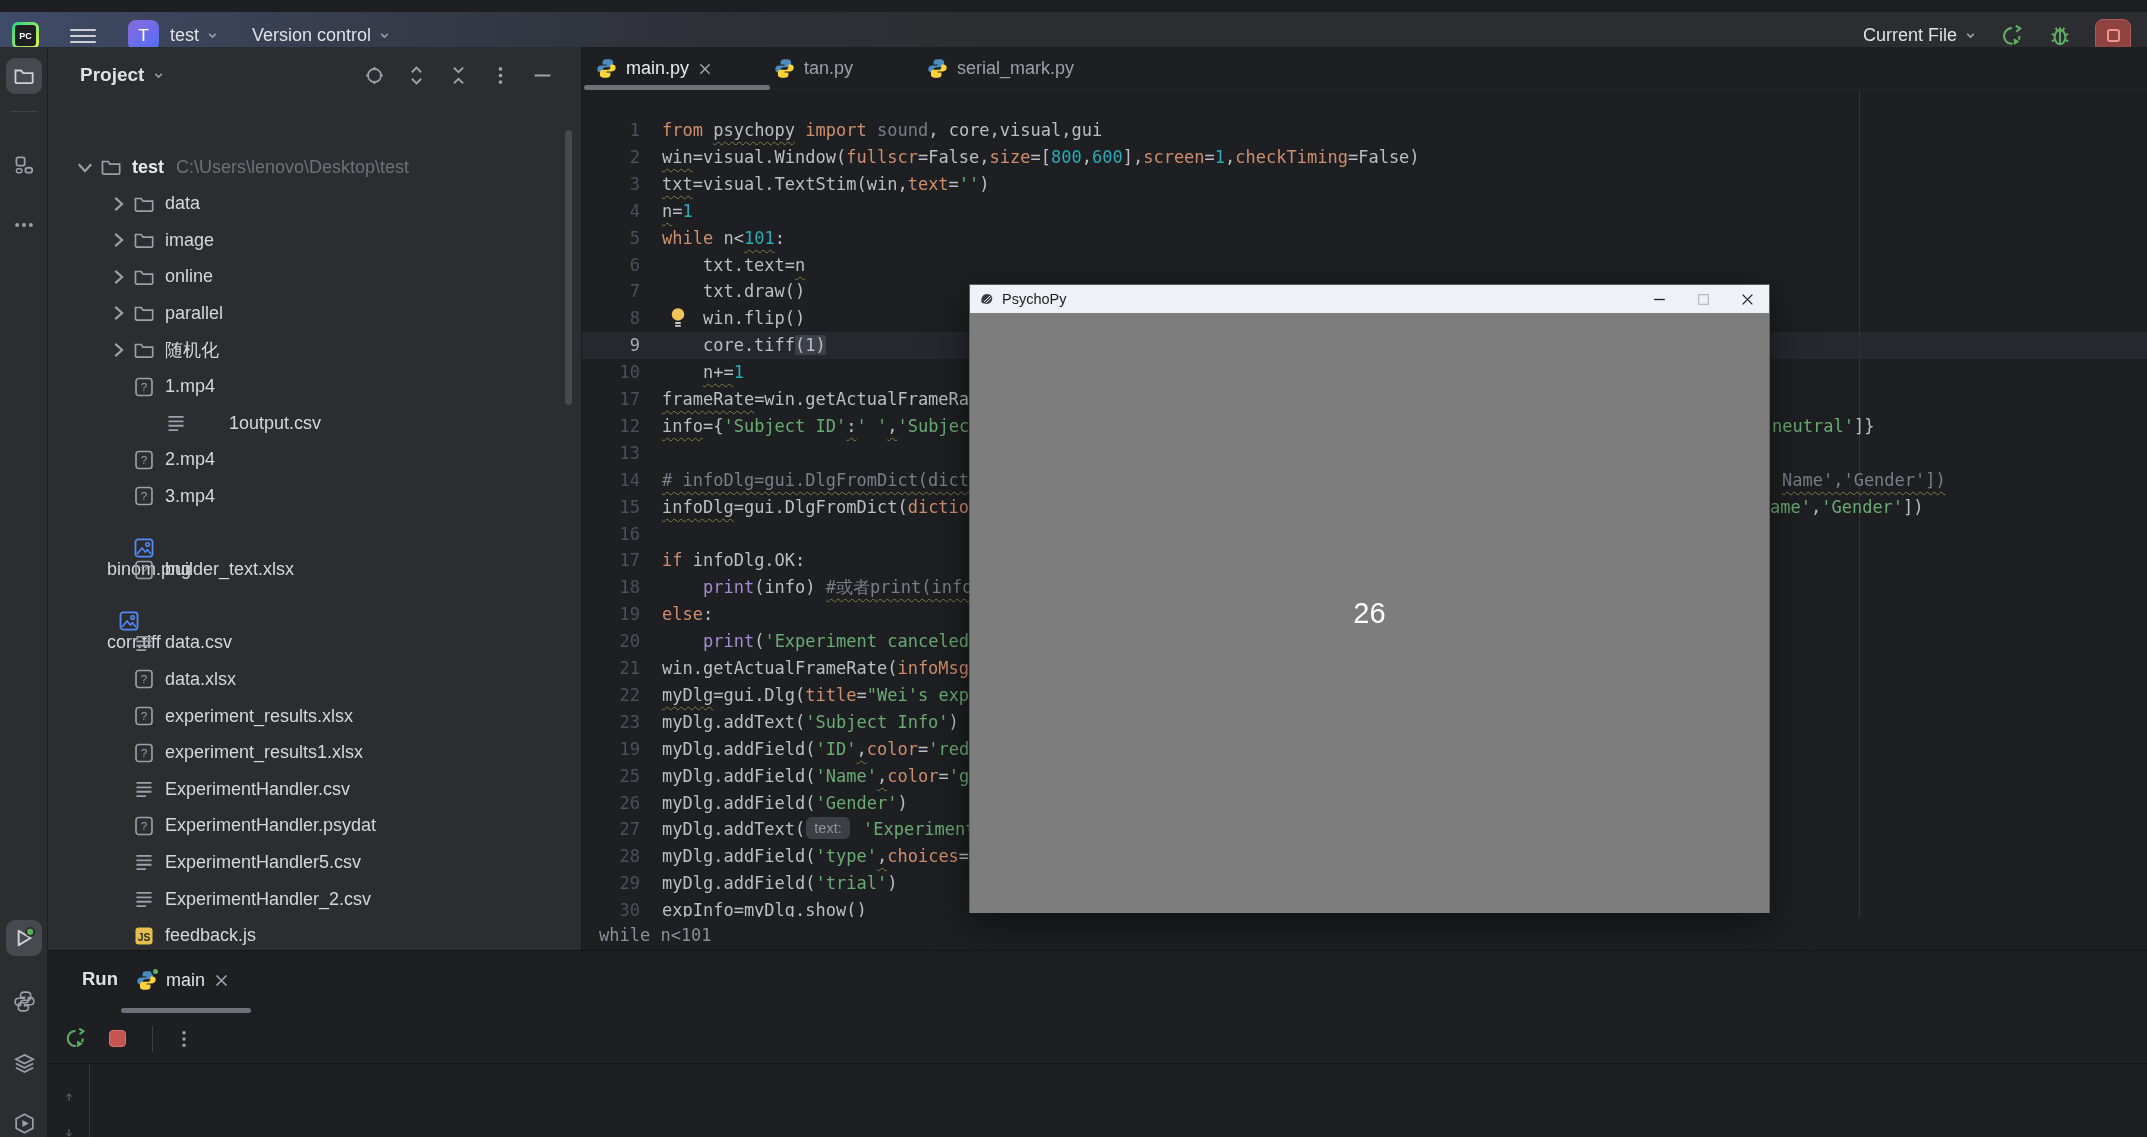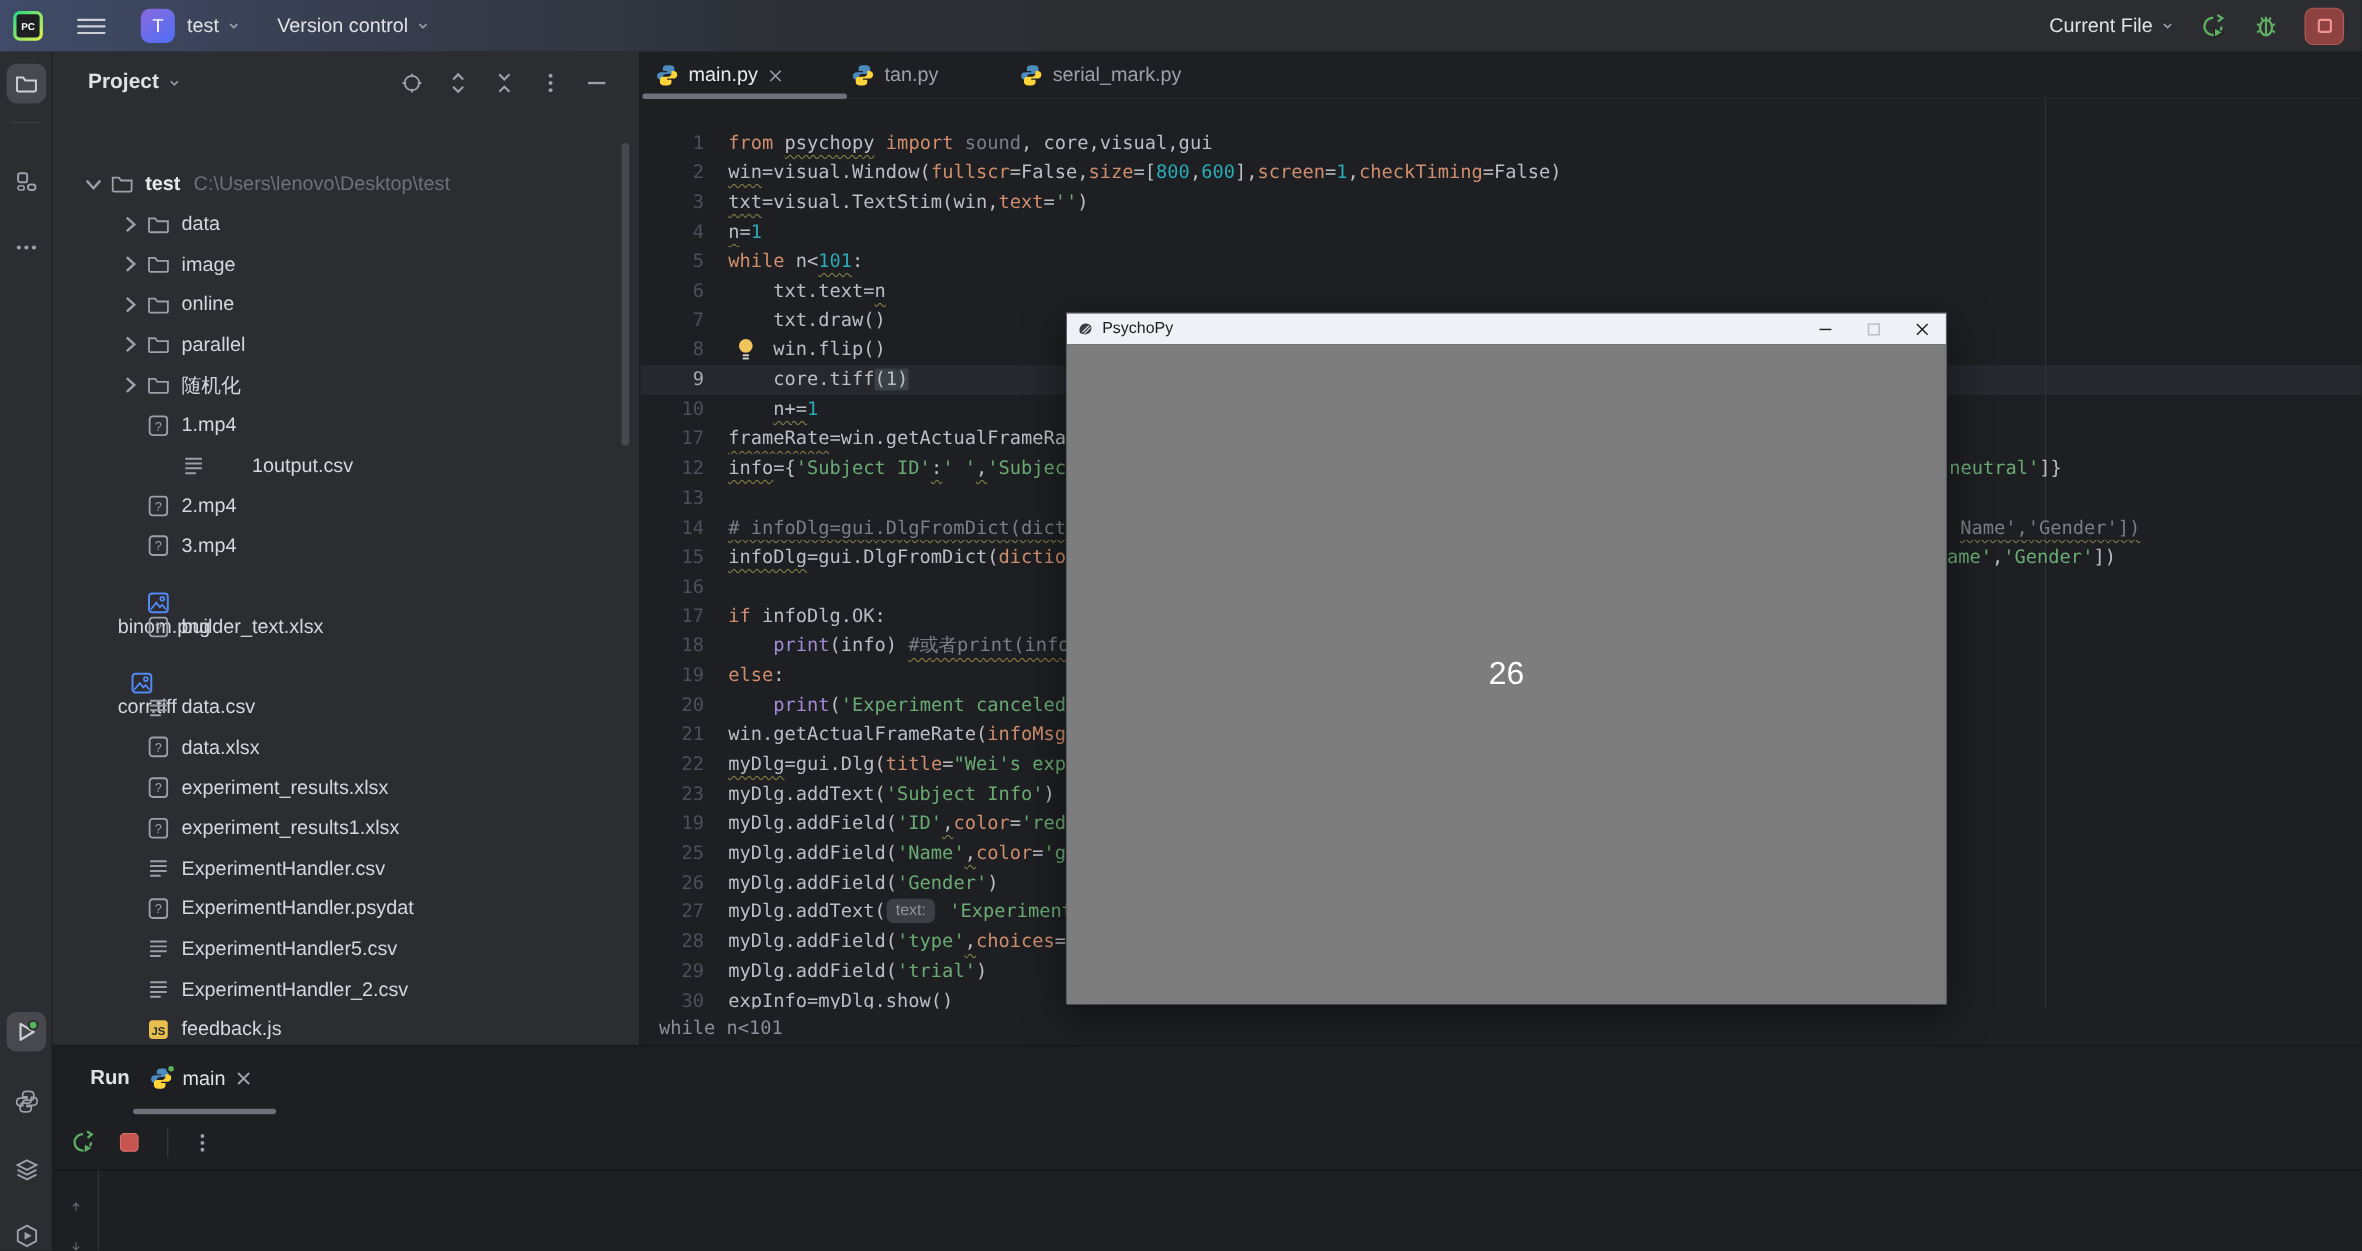--- a/index.html
+++ b/index.html
@@ -1,21 +1,21 @@
 <!DOCTYPE html>
 <html><head>
 <meta charset="utf-8">
 <style>
   * { margin:0; padding:0; box-sizing:border-box; }
   html,body { background:#1e1f22; }
   #app { position:relative; width:2147px; height:1137px; overflow:hidden;
          font-family:"Liberation Sans", sans-serif; color:#dfe1e5; }
 
   
-  .titlebar { position:absolute; left:0; top:0; width:2147px; height:47px;
+  .titlebar { position:absolute; left:0; top:12px; width:2147px; height:47px;
     background:linear-gradient(90deg,#3f4b68 0%,#373d4d 16%,#2e3138 32%,#2b2d30 48%,#2b2d30 100%);
     display:flex; align-items:center; }
   .tb-logo { position:absolute; left:12px; top:10px; width:27px; height:27px; border-radius:6px;
     background:linear-gradient(135deg,#21d789,#e8f44a); display:flex; align-items:center; justify-content:center; }
   .tb-logo-inner { width:21px; height:21px; background:#1e1f22; border-radius:3px;
     display:flex; align-items:center; justify-content:center; font-size:9px; font-weight:bold; color:#fff; }
   .tb-burger { position:absolute; left:70px; top:13px; width:26px; height:20px; cursor:pointer; }
   .tb-burger span { display:block; height:2.4px; background:#ced0d6; border-radius:1px; margin:3.6px 0; }
   .tb-avatar { position:absolute; left:128px; top:8px; width:31px; height:31px; border-radius:8px;
     background:linear-gradient(145deg,#8a6bdd,#4f6ef7); display:flex; align-items:center; justify-content:center;

